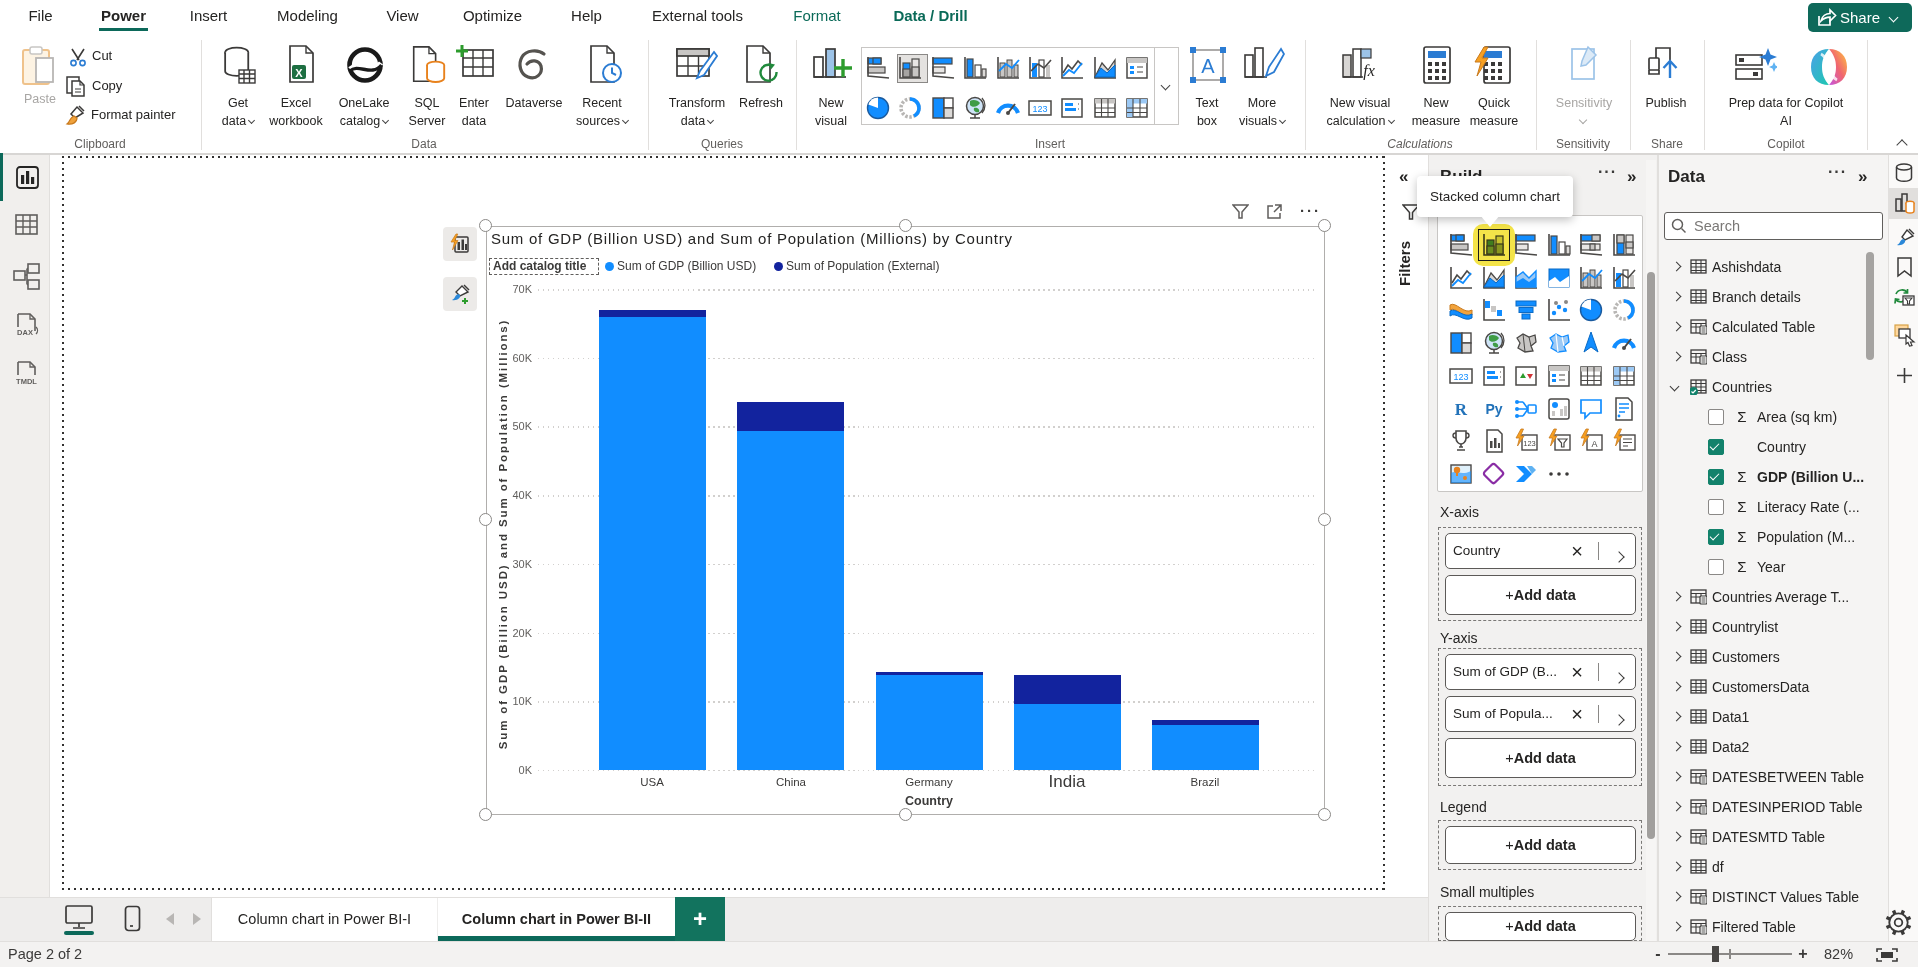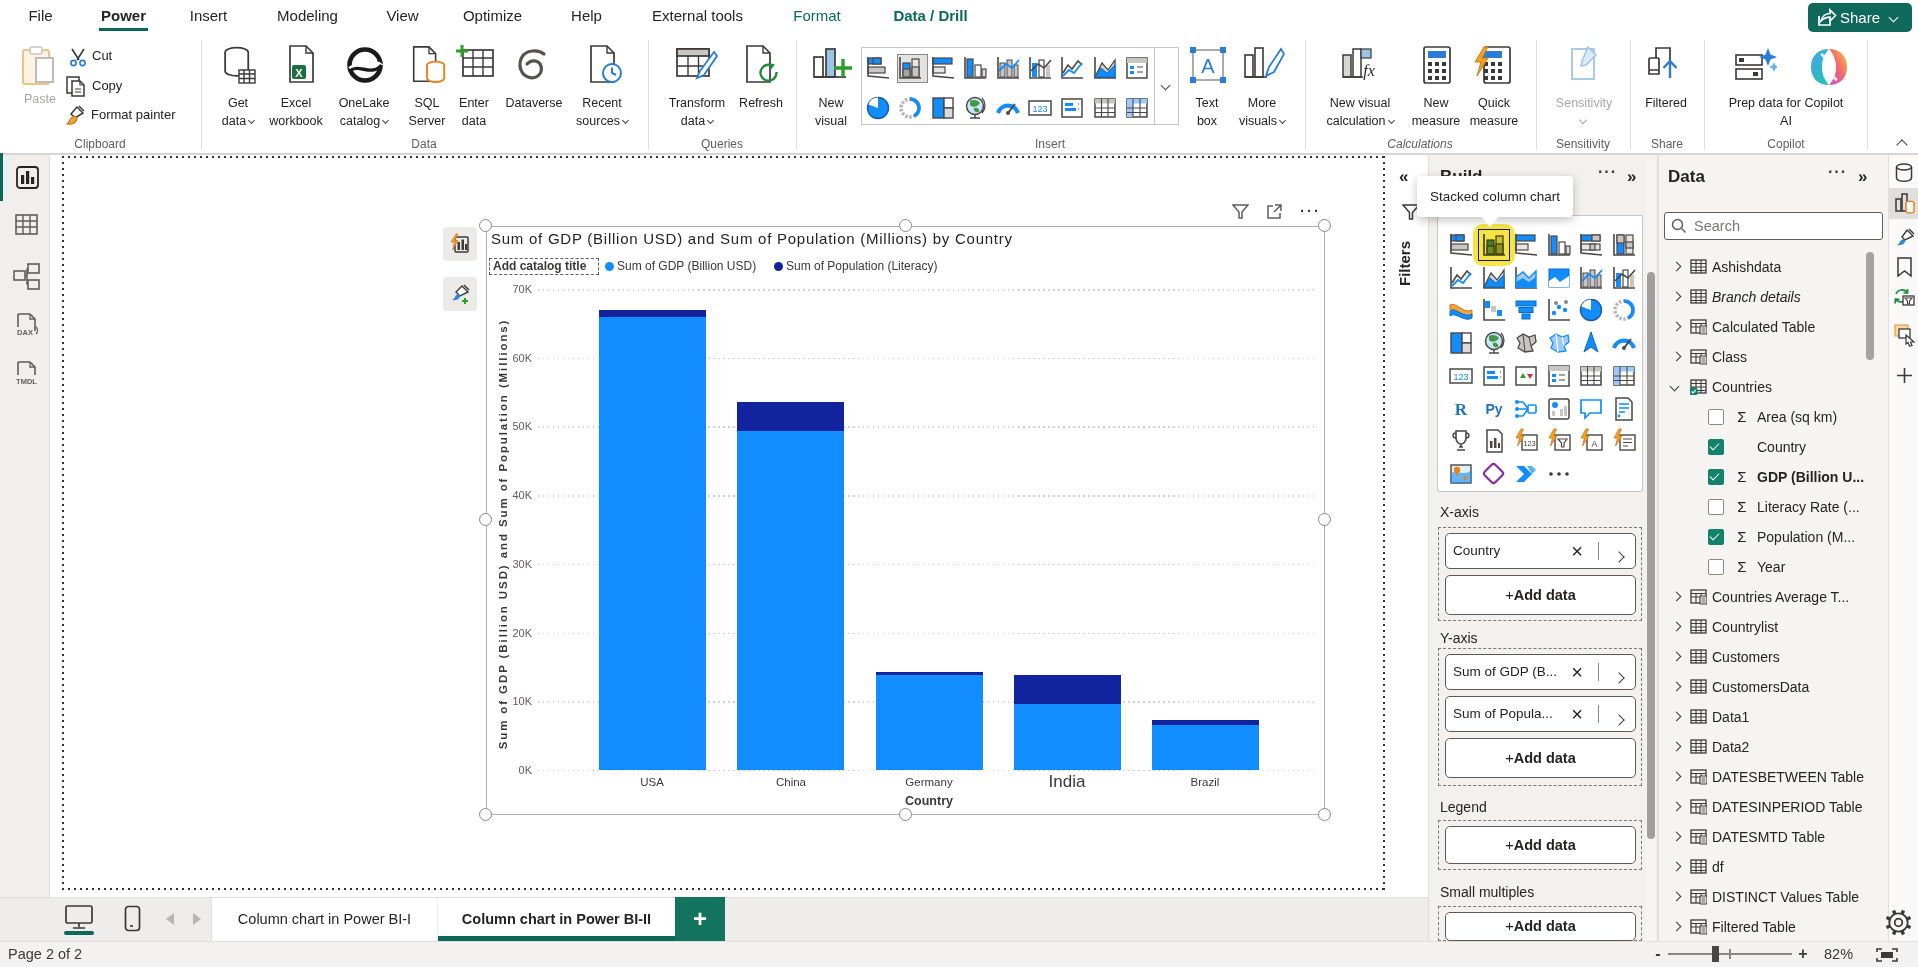--- a/index.html
+++ b/index.html
@@ -351,21 +351,21 @@
 <div class="abs" style="left:1546px;top:95px;width:76px;height:17px;line-height:17px;font-size:12.5px;color:#a8a6a4;text-align:center">Sensitivity</div>
 <div class="abs" style="left:1580px;top:117px;width:6px;height:6px;border-right:1.5px solid #a8a6a4;border-bottom:1.5px solid #a8a6a4;transform:rotate(45deg)"></div>
 <svg class="abs" style="left:1646px;top:44px" width="40" height="42" viewBox="0 0 40 42">
     <g fill="none" stroke="#3b3a39" stroke-width="1.7">
       <path d="M10 14 L10 4 L24 4 L24 18"></path>
       <rect x="3" y="14" width="10" height="12" rx="1"></rect>
       <path d="M13 26 L13 30 L3 30 L3 26"></path>
     </g>
 <path d="M24 34 L24 18 M17.5 24 L24 17 L30.5 24" fill="none" stroke="#2b7cd3" stroke-width="2.4"></path>
   </svg>
-<div class="abs" style="left:1606px;top:95px;width:120px;height:17px;line-height:17px;font-size:12.5px;color:#252423;text-align:center;line-height:17px">Filtered</div>
+<div class="abs" style="left:1606px;top:95px;width:120px;height:17px;line-height:17px;font-size:12.5px;color:#252423;text-align:center;line-height:17px">Publish</div>
 <svg class="abs" style="left:1735px;top:46px" width="42" height="42" viewBox="0 0 42 42">
     <g fill="none" stroke="#3b3a39" stroke-width="1.6">
       <rect x="1" y="9" width="26" height="10"></rect>
       <rect x="1" y="23" width="26" height="10"></rect>
     </g>
 <rect x="4" y="12" width="5" height="4" fill="#3b3a39"></rect>
     <rect x="18" y="26" width="5" height="4" fill="#3b3a39"></rect>
 <path d="M33 2 L35.5 8.5 L42 11 L35.5 13.5 L33 20 L30.5 13.5 L24 11 L30.5 8.5 Z" fill="#2b7cd3"></path>
 <path d="M39 16 L40.5 19.5 L44 21 L40.5 22.5 L39 26 L37.5 22.5 L34 21 L37.5 19.5 Z" fill="#5fb2f2"></path>
   </svg>
@@ -442,21 +442,21 @@
     <path d="M7 3 L2 3 L2 15 L14 15 L14 10" fill="none" stroke="#605e5c" stroke-width="1.5"></path>
     <path d="M9 2 L15 2 L15 8 M15 2 L8 9" fill="none" stroke="#605e5c" stroke-width="1.5"></path>
   </svg>
 <div class="abs" style="left:1300px;top:209px;width:20px;height:5px;color:#3b3a39;font-size:15px;letter-spacing:2px;line-height:3px;font-weight:bold">···</div>
 <div class="abs" style="left:491px;top:230px;width:700px;height:18px;line-height:18px;font-size:15px;font-weight:500;color:#252423;white-space:nowrap;letter-spacing:0.75px">Sum of GDP (Billion USD) and Sum of Population (Millions) by Country</div>
 <div class="abs" style="left:489px;top:258px;width:110px;height:17px;border:1px dashed #605e5c"></div>
 <div class="abs" style="left:493px;top:258px;width:104px;height:16px;line-height:16px;font-size:12px;font-weight:bold;color:#3b3a39">Add catalog title</div>
 <div class="abs" style="left:605px;top:262px;width:9px;height:9px;background:#118DFF;border-radius:50%"></div>
 <div class="abs" style="left:617px;top:258px;width:150px;height:16px;line-height:16px;font-size:12px;color:#3b3a39">Sum of GDP (Billion USD)</div>
 <div class="abs" style="left:774px;top:262px;width:9px;height:9px;background:#12239E;border-radius:50%"></div>
-<div class="abs" style="left:786px;top:258px;width:170px;height:16px;line-height:16px;font-size:12px;color:#3b3a39">Sum of Population (Literacy)</div>
+<div class="abs" style="left:786px;top:258px;width:170px;height:16px;line-height:16px;font-size:12px;color:#3b3a39">Sum of Population (External)</div>
 <div class="abs" style="left:538px;top:289.0px;width:780px;height:1.5px;background-image:repeating-linear-gradient(to right,#d2d0ce 0,#d2d0ce 1.5px,transparent 1.5px,transparent 5px);"></div>
 <div class="abs" style="left:504px;top:281.0px;width:28px;height:16px;line-height:16px;font-size:11px;color:#605e5c;text-align:right">70K</div>
 <div class="abs" style="left:538px;top:357.71px;width:780px;height:1.5px;background-image:repeating-linear-gradient(to right,#d2d0ce 0,#d2d0ce 1.5px,transparent 1.5px,transparent 5px);"></div>
 <div class="abs" style="left:504px;top:349.71px;width:28px;height:16px;line-height:16px;font-size:11px;color:#605e5c;text-align:right">60K</div>
 <div class="abs" style="left:538px;top:426.41999999999996px;width:780px;height:1.5px;background-image:repeating-linear-gradient(to right,#d2d0ce 0,#d2d0ce 1.5px,transparent 1.5px,transparent 5px);"></div>
 <div class="abs" style="left:504px;top:418.41999999999996px;width:28px;height:16px;line-height:16px;font-size:11px;color:#605e5c;text-align:right">50K</div>
 <div class="abs" style="left:538px;top:495.13px;width:780px;height:1.5px;background-image:repeating-linear-gradient(to right,#d2d0ce 0,#d2d0ce 1.5px,transparent 1.5px,transparent 5px);"></div>
 <div class="abs" style="left:504px;top:487.13px;width:28px;height:16px;line-height:16px;font-size:11px;color:#605e5c;text-align:right">40K</div>
 <div class="abs" style="left:538px;top:563.8399999999999px;width:780px;height:1.5px;background-image:repeating-linear-gradient(to right,#d2d0ce 0,#d2d0ce 1.5px,transparent 1.5px,transparent 5px);"></div>
 <div class="abs" style="left:504px;top:555.8399999999999px;width:28px;height:16px;line-height:16px;font-size:11px;color:#605e5c;text-align:right">30K</div>
@@ -839,21 +839,21 @@
 <svg class="abs" style="left:1690px;top:258px" width="17" height="17" viewBox="0 0 17 17">
     <rect x="1" y="2" width="15" height="13" fill="none" stroke="#3b3a39" stroke-width="1.3"></rect>
     <path d="M1 5.5 L16 5.5 M1 9 L16 9 M1 12.5 L16 12.5 M6 2 L6 15 M11 2 L11 15" stroke="#3b3a39" stroke-width="1.1"></path>
   </svg>
 <div class="abs rowtxt" style="left:1712px;top:252px;width:170px;height:30px;line-height:30px;">Ashishdata</div>
 <div class="abs" style="left:1673px;top:293px;width:7px;height:7px;border-right:1.5px solid #3b3a39;border-bottom:1.5px solid #3b3a39;transform:rotate(-45deg)"></div>
 <svg class="abs" style="left:1690px;top:288px" width="17" height="17" viewBox="0 0 17 17">
     <rect x="1" y="2" width="15" height="13" fill="none" stroke="#3b3a39" stroke-width="1.3"></rect>
     <path d="M1 5.5 L16 5.5 M1 9 L16 9 M1 12.5 L16 12.5 M6 2 L6 15 M11 2 L11 15" stroke="#3b3a39" stroke-width="1.1"></path>
   </svg>
-<div class="abs rowtxt" style="left:1712px;top:282px;width:170px;height:30px;line-height:30px;font-style:italic;">Branch details</div>
+<div class="abs rowtxt" style="left:1712px;top:282px;width:170px;height:30px;line-height:30px;">Branch details</div>
 <div class="abs" style="left:1673px;top:323px;width:7px;height:7px;border-right:1.5px solid #3b3a39;border-bottom:1.5px solid #3b3a39;transform:rotate(-45deg)"></div>
 <svg class="abs" style="left:1690px;top:318px" width="17" height="17" viewBox="0 0 17 17">
     <rect x="1" y="2" width="15" height="13" fill="none" stroke="#3b3a39" stroke-width="1.3"></rect>
     <path d="M1 5.5 L16 5.5 M6 5.5 L6 15 M11 5.5 L11 9 M1 9 L16 9" stroke="#3b3a39" stroke-width="1.1"></path>
     <rect x="10" y="8" width="7" height="8" rx="1" fill="#fff" stroke="#3b3a39" stroke-width="1.2"></rect>
     <path d="M11.5 10 L15.5 10 M11.5 12 L15.5 12 M11.5 14 L15.5 14" stroke="#3b3a39" stroke-width="0.9"></path>
   </svg>
 <div class="abs rowtxt" style="left:1712px;top:312px;width:170px;height:30px;line-height:30px;">Calculated Table</div>
 <div class="abs" style="left:1673px;top:353px;width:7px;height:7px;border-right:1.5px solid #3b3a39;border-bottom:1.5px solid #3b3a39;transform:rotate(-45deg)"></div>
 <svg class="abs" style="left:1690px;top:348px" width="17" height="17" viewBox="0 0 17 17">

